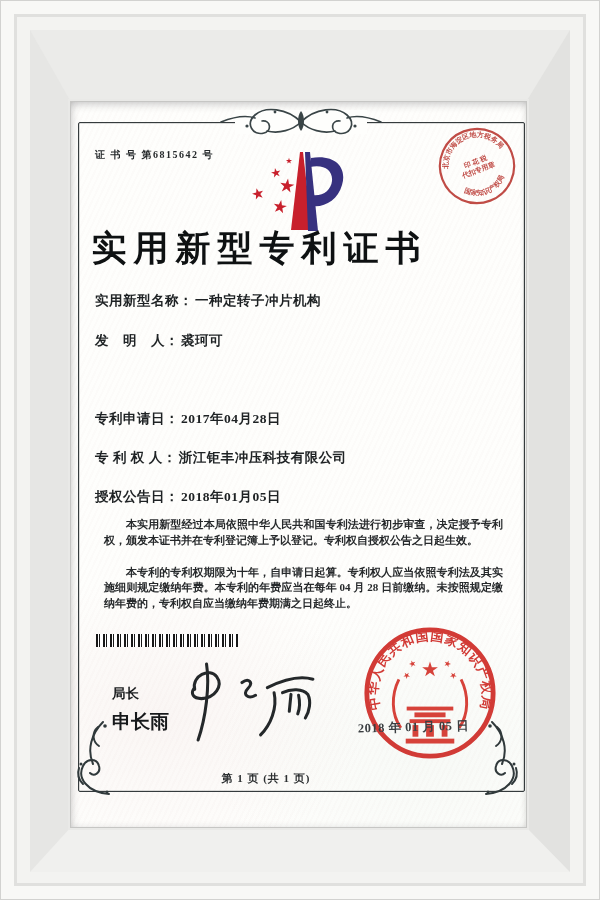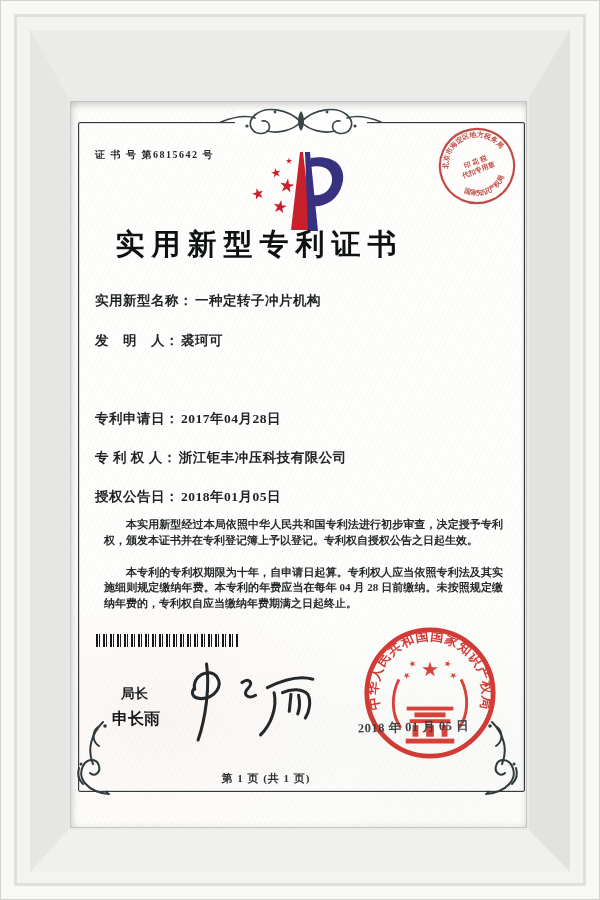--- a/index.html
+++ b/index.html
@@ -31,33 +31,33 @@
     box-shadow:inset 0 0 0 0.5px rgba(53,59,61,0.35);}
   svg.orn-top{position:absolute;left:146px;top:-4px;width:168px;height:46px;}
   svg.orn-corner{position:absolute;top:616px;width:42px;height:80px;}
   svg.orn-corner.l{left:0px;}
   svg.orn-corner.r{left:411px;transform:scaleX(-1);}
   
   .cert-no{position:absolute;left:24px;top:46px;font-size:10px;font-weight:600;
     color:#24282a;letter-spacing:1.5px;}
   svg.logo{position:absolute;left:172px;top:47px;width:102px;height:84px;}
   .title{position:absolute;left:7px;top:123px;width:356px;text-align:center;
-    font-size:29px;font-weight:700;color:#0e1112;letter-spacing:7px;text-indent:7px;}
+    font-size:35px;font-weight:700;color:#0e1112;letter-spacing:7px;text-indent:7px;}
   .field{position:absolute;left:24px;font-size:13.5px;font-weight:700;color:#1e2224;
     letter-spacing:0.5px;white-space:nowrap;text-align:right;}
   .f0{top:190px}.f1{top:230px}.f2{top:269px}.f3{top:308px}.f4{top:347px}.f5{top:386px}
   .field .val{margin-left:2px;}
   .paras{position:absolute;left:17px;top:399px;width:431px;text-align:justify;
     font-size:11px;line-height:15.8px;font-weight:600;color:#26292b;}
   .paras p{margin:16px;text-indent:2em;}
   .barcode{position:absolute;left:25px;top:532px;width:142px;height:13px;
     background:repeating-linear-gradient(90deg,#181818 0 2px,#fff 2px 3px,#181818 3px 4px,
       #fff 4px 7px,#181818 7px 9px,#fff 9px 10px,#181818 10px 11px,#fff 11px 14px);}
-  .sig-title{position:absolute;left:41px;top:583px;font-size:13.5px;font-weight:700;color:#17191b;margin-left:9px;}
-  .sig-name{position:absolute;left:41px;top:607px;font-size:16px;font-weight:700;color:#17191b;}
+  .sig-title{position:absolute;left:41px;top:583px;font-size:13.5px;font-weight:700;color:#17191b;}
+  .sig-name{position:absolute;left:41px;top:607px;font-size:19px;font-weight:700;color:#17191b;}
   svg.signature{position:absolute;left:95px;top:552px;width:152px;height:96px;}
   svg.seal{position:absolute;left:291px;top:523px;width:136px;height:136px;opacity:0.93;}
   .seal-date{position:absolute;left:287px;top:616px;width:190px;font-size:12.5px;
     font-weight:700;color:#3b3f42;letter-spacing:0.5px;transform:rotate(-1.5deg);}
   .footer{position:absolute;left:7px;top:669px;width:376px;text-align:center;
     font-size:11px;font-weight:600;color:#2c2f31;letter-spacing:1px;}
   svg.tax-stamp{position:absolute;left:366px;top:24px;width:80px;height:80px;
     transform:rotate(-21deg);opacity:0.88;}
 </style>
 </head>

